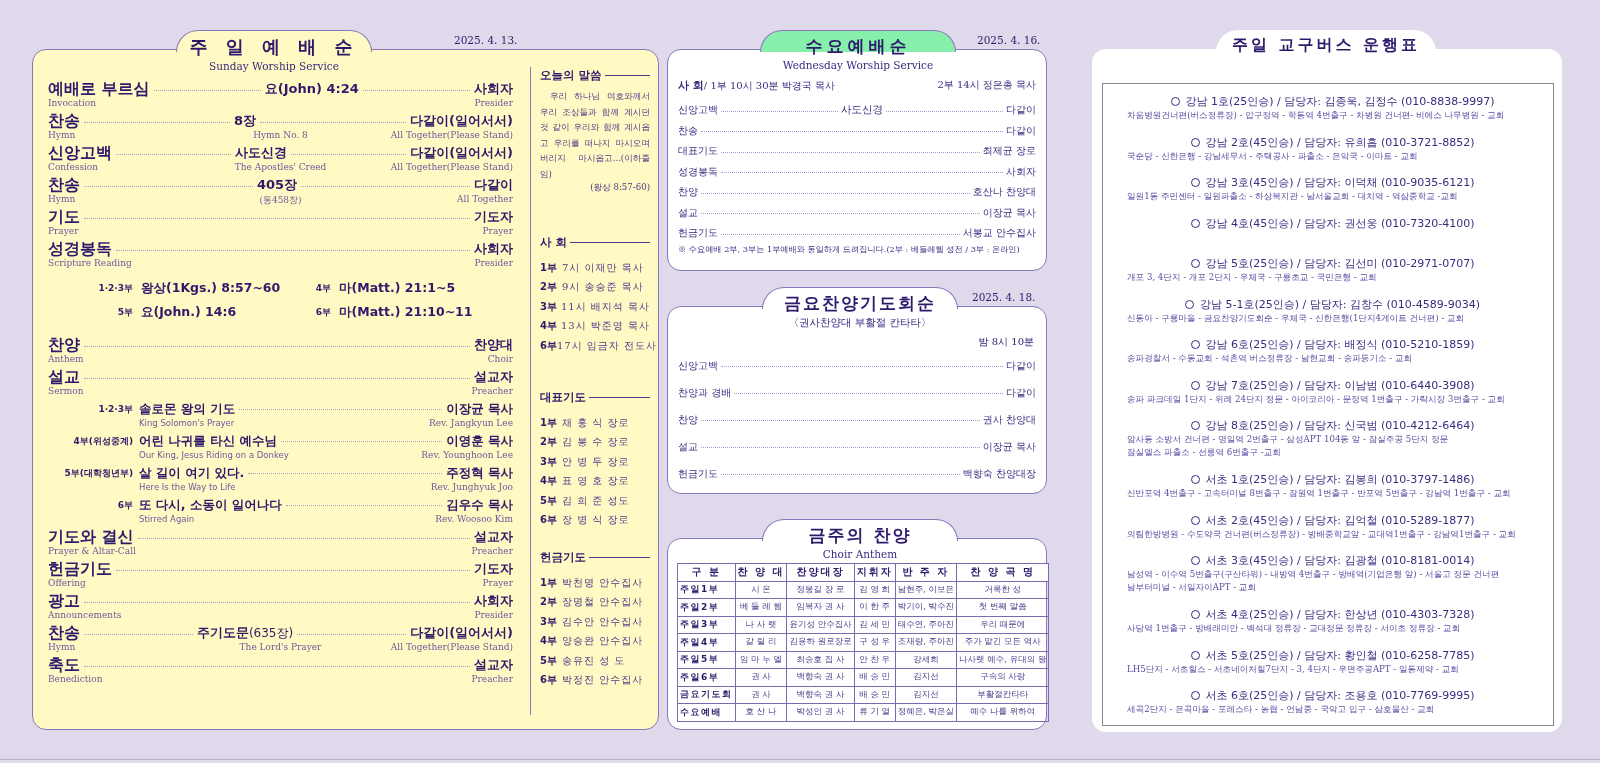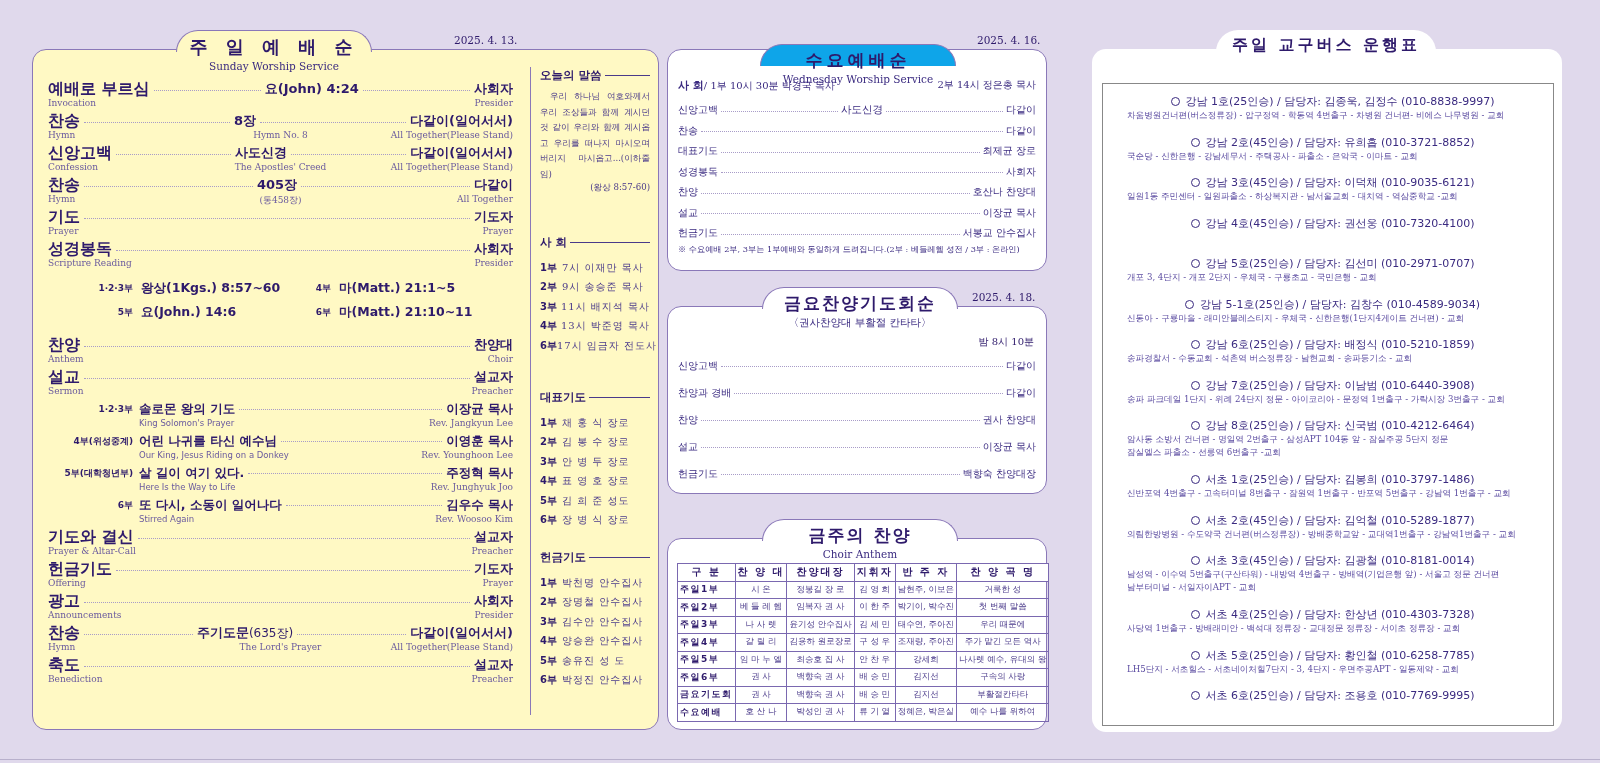--- a/index.html
+++ b/index.html
@@ -58,21 +58,21 @@
   .side-head .rule { flex: 1; border-bottom: 1.2px solid #4a3a8a; margin-left: 3px; }
   .verse { font-family: "DejaVu Serif", serif; font-size: 8.6px; color: #4a3a8a; line-height: 15.5px; text-align: justify; margin-top: 6px; text-indent: 10px; }
   .verse-ref { text-align: right; font-family: "DejaVu Serif", serif; font-size: 8.6px; color: #4a3a8a; }
   .side-list { margin-top: 8px; }
   .side-list .srow { display: flex; height: 19px; align-items: center; font-size: 10px; white-space: nowrap; }
   .side-list .num { font-weight: bold; width: 22px; color: #2e1a6b; }
   .side-list .val { color: #4a3a8a; font-family: "DejaVu Serif", serif; letter-spacing: 1px; }
 
   
   #wed { left: 667px; top: 49px; width: 380px; height: 222px; background: #fff; }
-  #wed-tab { left: 760px; top: 44px; width: 196px; height: 22px; background: #0ea5e9; z-index: 2; }
+  #wed-tab { left: 760px; top: 30px; width: 196px; height: 22px; background: #86efac; z-index: 2; }
   .wed-sahoe { position: absolute; left: 10px; top: 28px; right: 10px; display: flex; justify-content: space-between; font-family: "DejaVu Serif", serif; font-size: 10px; color: #3a2a80; }
   .wed-sahoe b { font-family: "DejaVu Sans", sans-serif; font-size: 11px; }
   .mini-list { position: absolute; left: 10px; right: 10px; }
   .mini-row { display: flex; align-items: center; height: 21px; font-family: "DejaVu Serif", serif; font-size: 10px; color: #3a2a80; }
   .mini-row .dots { flex: 1; border-bottom: 1px dotted #a89cc8; margin: 0 3px; position: relative; top: 1px; }
   .mini-row .mid { font-size: 10.5px; }
   .wed-note { position: absolute; left: 10px; top: 194px; font-family: "DejaVu Serif", serif; font-size: 8.2px; color: #3a2a80; white-space: nowrap; }
 
   
   #fri { left: 667px; top: 306px; width: 380px; height: 188px; background: #fff; }
@@ -662,21 +662,21 @@
         <span class="circ"></span>
         <span>강남 5호(25인승) / 담당자: 김선미 (010-2971-0707)</span>
       </div>
       <div class="bus-route">개포 3, 4단지 - 개포 2단지 - 우체국 - 구룡초교 - 국민은행 - 교회</div>
     </div>
     <div class="bus-item">
       <div class="bus-head">
         <span class="circ"></span>
         <span>강남 5-1호(25인승) / 담당자: 김창수 (010-4589-9034)</span>
       </div>
-      <div class="bus-route">신동아 - 구룡마을 - 래미안블레스티지 - 우체국 - 신한은행(1단지4게이트 건너편) - 교회</div>
+      <div class="bus-route">신동아 - 구룡마을 - 금요찬양기도회순 - 우체국 - 신한은행(1단지4게이트 건너편) - 교회</div>
     </div>
     <div class="bus-item">
       <div class="bus-head">
         <span class="circ"></span>
         <span>강남 6호(25인승) / 담당자: 배정식 (010-5210-1859)</span>
       </div>
       <div class="bus-route">송파경찰서 - 수동교회 - 석촌역 버스정류장 - 남현교회 - 송파등기소 - 교회</div>
     </div>
     <div class="bus-item">
       <div class="bus-head">
@@ -727,16 +727,17 @@
         <span class="circ"></span>
         <span>서초 5호(25인승) / 담당자: 황인철 (010-6258-7785)</span>
       </div>
       <div class="bus-route">LH5단지 - 서초힐스 - 서초네이처힐7단지 - 3, 4단지 - 우면주공APT - 일동제약 - 교회</div>
     </div>
     <div class="bus-item">
       <div class="bus-head">
         <span class="circ"></span>
         <span>서초 6호(25인승) / 담당자: 조용호 (010-7769-9995)</span>
       </div>
+      <div class="bus-route">세곡2단지 - 은곡마을 - 포레스타 - 농협 - 언남중 - 국악고 입구 - 삼호물산 - 교회</div>
     </div>
   </div>
 
 <div class="edge-line"></div>
 
 </body></html>

